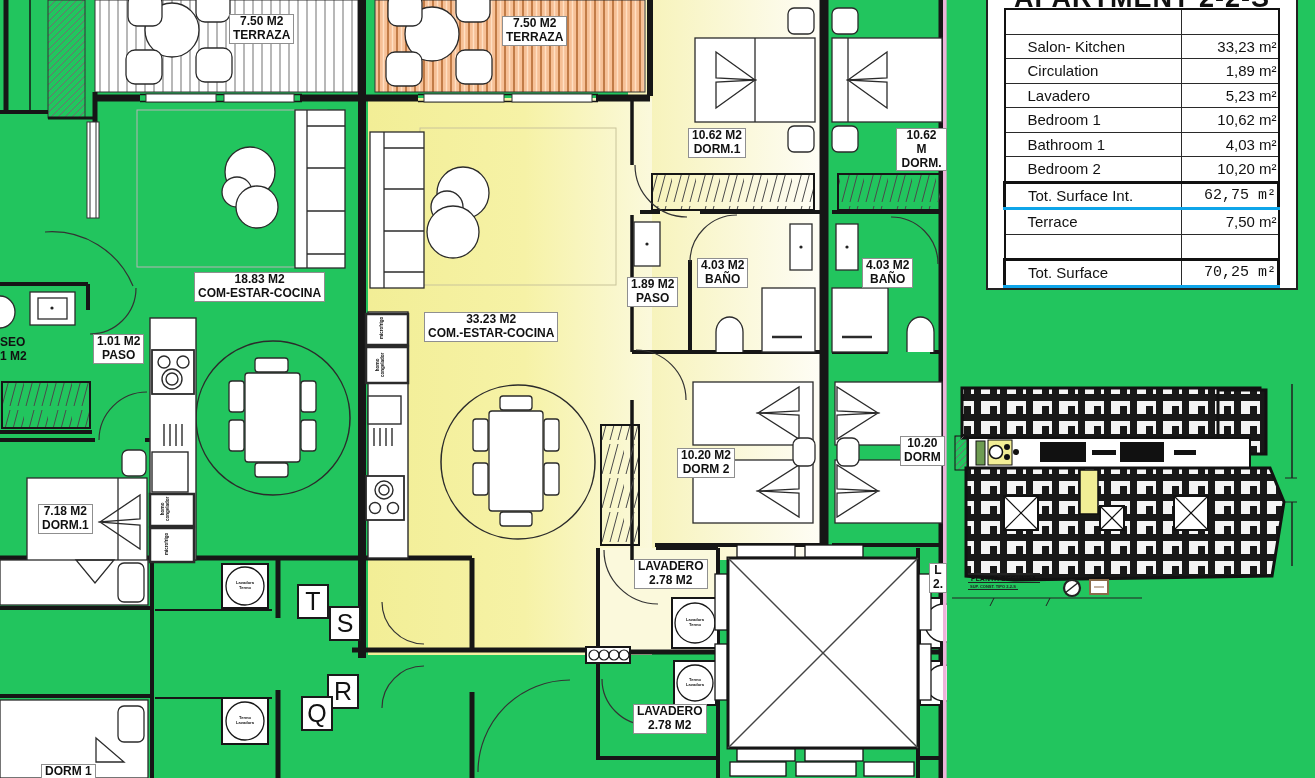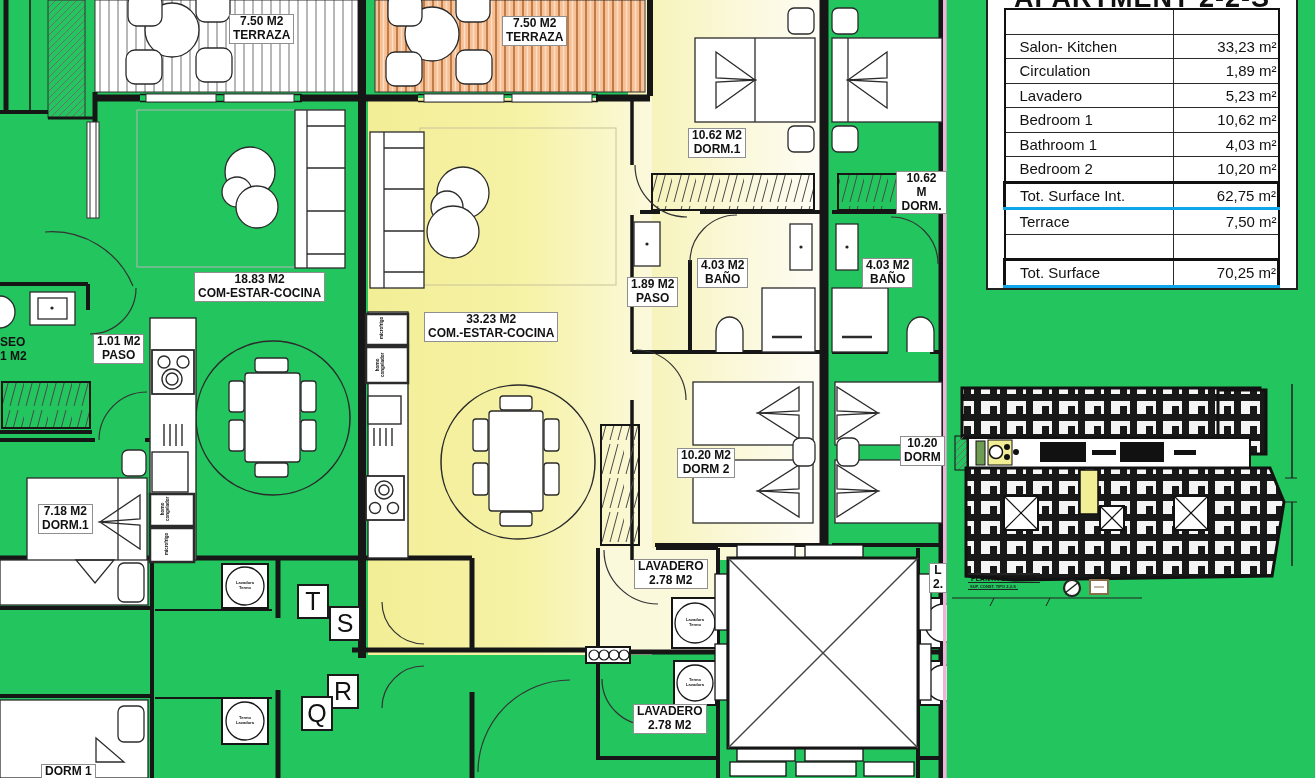--- a/index.html
+++ b/index.html
@@ -17,25 +17,25 @@
   .plabel.tiny{border:none;background:transparent;font-size:4px;line-height:1.15;transform:translate(-50%,-50%);}
   .plabel.rot{border:none;background:transparent;font-size:4.5px;line-height:1.1;transform:rotate(-90deg);}
   .plabel.grid{font-size:25px;font-weight:400;width:28px;height:31px;line-height:31px;padding:0;border:2px solid #1a1a1a;}
   
   .table-card{position:absolute;left:986px;top:0;width:308px;height:288px;background:#fff;
     border:2px solid #222;border-top:none;overflow:hidden;}
   .t-title{position:absolute;top:-17px;left:0;right:0;text-align:center;
     font:700 27px "Liberation Sans",sans-serif;letter-spacing:1px;color:#111;white-space:nowrap;}
   .table-card table{position:absolute;left:15px;top:8px;width:277px;border-collapse:collapse;border:2px solid #111;}
   .table-card td{border:1.2px solid #2a2a2a;height:21.5px;font:15px "Liberation Sans",sans-serif;color:#111;}
-  td.c-label{padding-left:14px;width:152px;}
+  td.c-label{padding-left:22px;width:152px;}
   td.c-val{text-align:right;}
   tr.total td{border-top:3px solid #111;border-bottom:3px solid #0ea5e9;}
   tr.total td:first-child{border-left:3px solid #111;}
-  tr.total td:last-child{border-right:3px solid #111;}
+  tr.total td:last-child{border-right:3px solid #111;font-family:Liberation Mono, monospace;}
   
   .keyplan{position:absolute;left:952px;top:378px;width:345px;height:252px;}
   .keyplan svg{position:absolute;left:0;top:0;}
   .kp-caption{position:absolute;left:16px;top:195px;font:700 6.5px "Liberation Sans",sans-serif;
     color:#111;border-top:2px solid #222;border-bottom:1px solid #222;padding:0 3px;letter-spacing:.4px;}
   .kp-sub{position:absolute;left:16px;top:206px;font:700 4px "Liberation Sans",sans-serif;color:#222;
     border-bottom:1px solid #222;padding:0 2px;}
 </style>
 </head>
 <body>
@@ -363,21 +363,21 @@
         <div class="plabel" style="left: 627px; top: 277px;">1.89 M2
 PASO</div>
         <div class="plabel" style="left: 93px; top: 334px;">1.01 M2
 PASO</div>
         <div class="plabel nobox" style="left: 0px; top: 336px;">SEO
 1 M2</div>
         <div class="plabel" style="left: 38px; top: 504px;">7.18 M2
 DORM.1</div>
         <div class="plabel" style="left: 688px; top: 128px;">10.62 M2
 DORM.1</div>
-        <div class="plabel" style="left: 896px; top: 128px; margin-top: 43px;">10.62 M
+        <div class="plabel" style="left: 896px; top: 128px;">10.62 M
 DORM.</div>
         <div class="plabel" style="left: 697px; top: 258px;">4.03 M2
 BAÑO</div>
         <div class="plabel" style="left: 862px; top: 258px;">4.03 M2
 BAÑO</div>
         <div class="plabel" style="left: 677px; top: 436px; margin-top: 12px;">10.20 M2
 DORM 2</div>
         <div class="plabel" style="left: 900px; top: 436px;">10.20
 DORM</div>
         <div class="plabel" style="left: 634px; top: 559px;">LAVADERO

